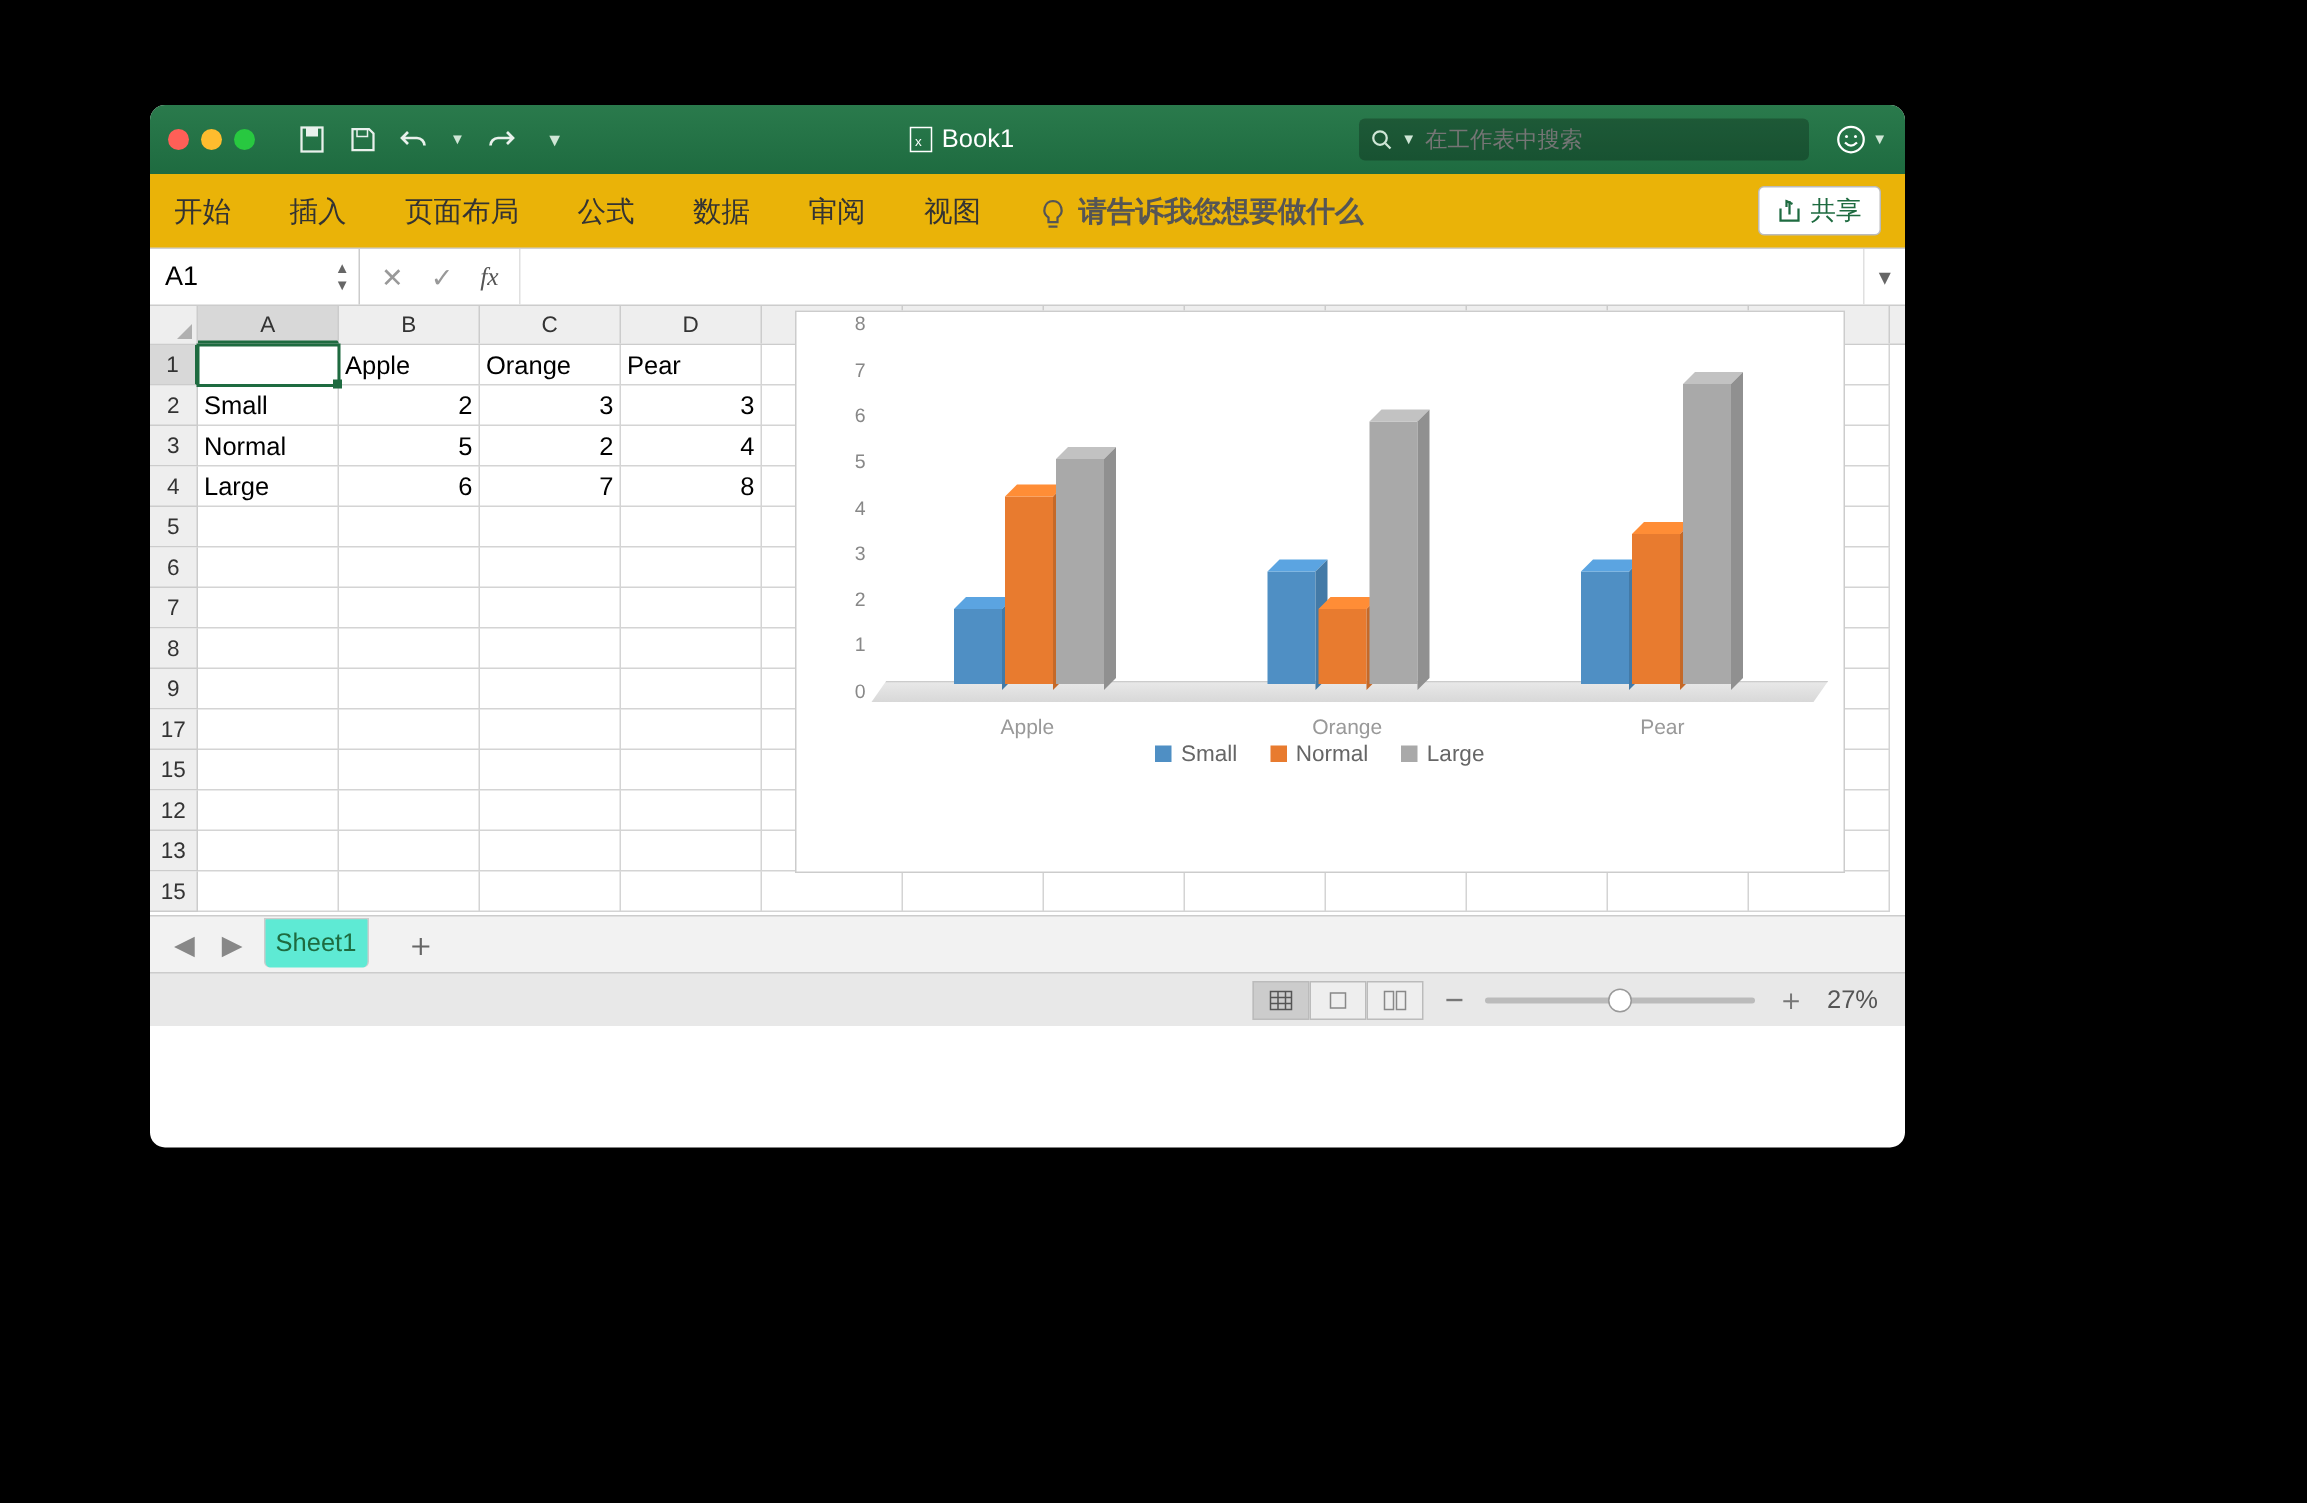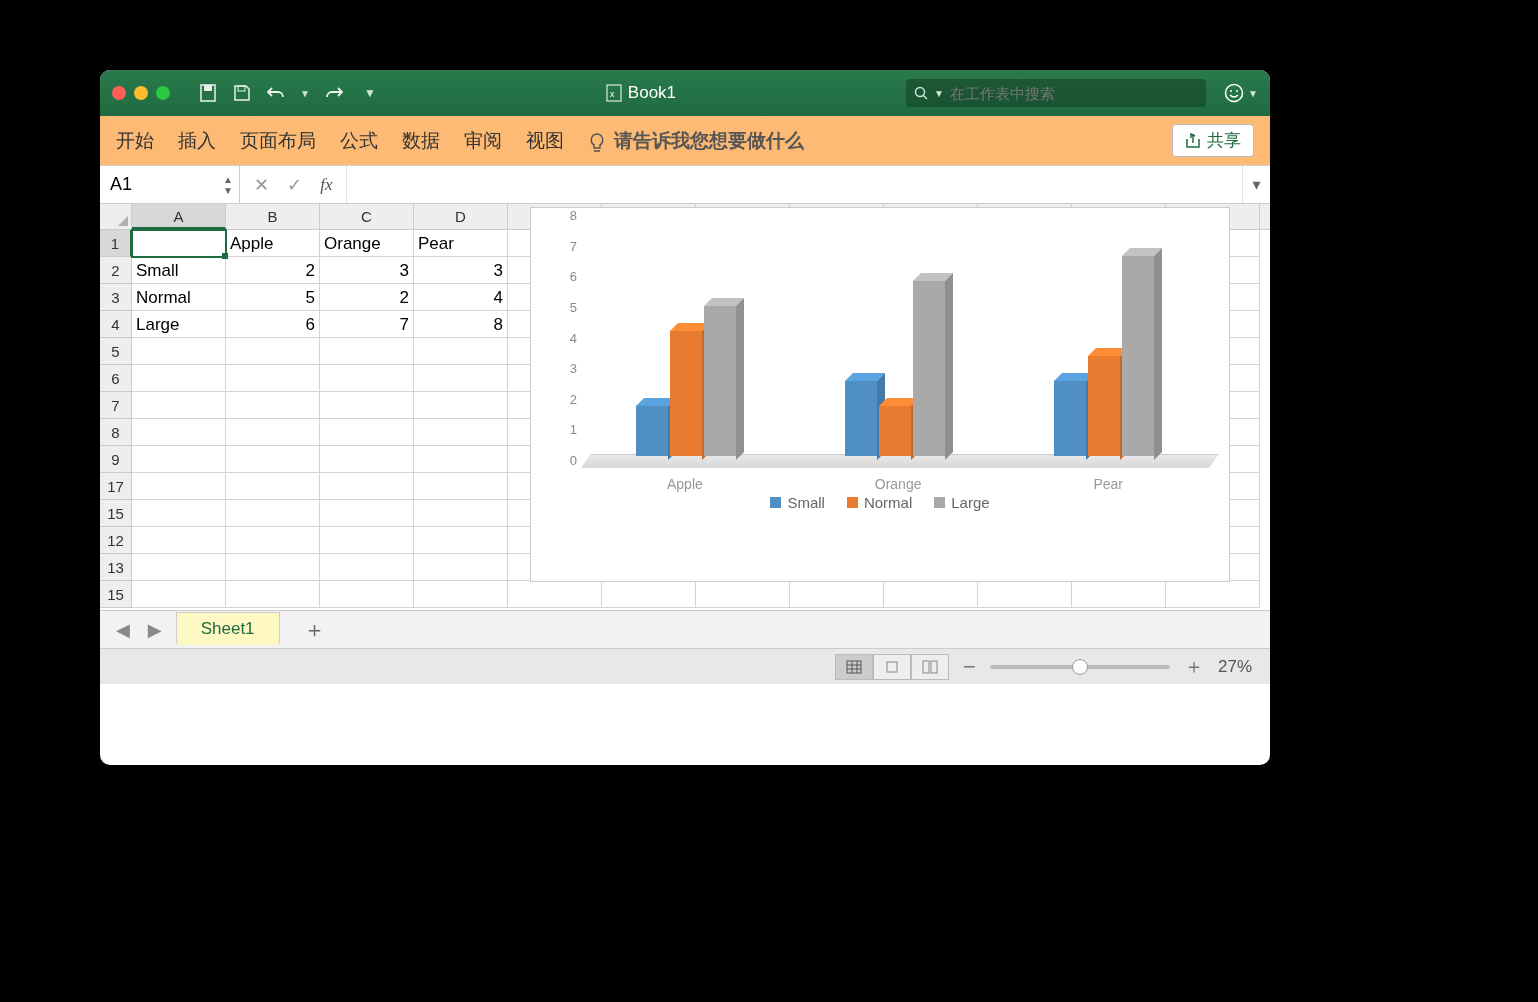--- a/index.html
+++ b/index.html
@@ -12,21 +12,21 @@
 .tl { width: 14px; height: 14px; border-radius: 50%; }
 .tl.r { background: #ff5f57; } .tl.y { background: #febc2e; } .tl.g { background: #28c840; }
 .qat { display: flex; gap: 14px; align-items: center; margin-left: 8px; }
 .qat-icon { width: 20px; height: 20px; display: flex; align-items: center; justify-content: center; opacity: .9; }
 .doc-title { flex: 1; text-align: center; font-size: 17px; display: flex; justify-content: center; align-items: center; gap: 6px; }
 .searchbox { width: 300px; height: 28px; background: rgba(0,0,0,0.25); border-radius: 4px; display: flex; align-items: center; padding: 0 8px; gap: 6px; font-size: 15px; color: #cfe6d6; }
 .searchbox input { background: transparent; border: none; color: #cfe6d6; flex: 1; font-size: 15px; outline: none; }
 .smile { margin-left: 18px; display: flex; align-items: center; gap: 4px; }
 
 
-.ribbon { height: 50px; background: #fdba74; border-bottom: 1px solid #d0d0d0; display: flex; align-items: center; padding: 0 16px; gap: 24px; font-size: 19px; color: #333; }
+.ribbon { height: 50px; background: #eab308; border-bottom: 1px solid #d0d0d0; display: flex; align-items: center; padding: 0 16px; gap: 39px; font-size: 19px; color: #333; }
 .ribbon .tab { cursor: pointer; }
 .ribbon .tellme { display: flex; align-items: flex-end; gap: 8px; color: #555; font-weight: bold; }
 .share-btn { margin-left: auto; border: 1px solid #bbb; border-radius: 4px; padding: 4px 12px; font-size: 17px; display: flex; align-items: center; gap: 6px; color: #1e6b40; background: #fff; }
 
 
 .fbar { height: 38px; border-bottom: 1px solid #ccc; display: flex; align-items: stretch; }
 .namebox { width: 140px; border-right: 1px solid #ccc; display: flex; align-items: center; padding: 0 10px; font-size: 18px; position: relative; }
 .namebox .spin { position: absolute; right: 6px; display: flex; flex-direction: column; font-size: 10px; color: #666; }
 .fbar-btns { display: flex; align-items: center; padding: 0 14px; gap: 18px; color: #999; font-size: 18px; border-right: 1px solid #e0e0e0; }
 .fx { font-style: italic; font-family: Georgia, serif; font-size: 17px; color: #555; }
@@ -65,21 +65,21 @@
 .c-orange .front, .c-orange .top, .c-orange .side { background: #e87b2f; }
 .c-gray .front, .c-gray .top, .c-gray .side { background: #a9a9a9; }
 .xlabels { position: absolute; left: 0; right: 0; bottom: -4px; display: flex; justify-content: space-around; font-size: 14px; color: #999; }
 .legend { display: flex; justify-content: center; gap: 22px; font-size: 15px; color: #666; padding: 6px 0; }
 .legend .item { display: flex; align-items: center; gap: 6px; }
 .legend .sw { width: 11px; height: 11px; }
 
 
 .sheetbar { height: 38px; background: #f2f2f2; border-top: 1px solid #ccc; display: flex; align-items: center; padding: 0 12px; gap: 10px; }
 .sheetbar .nav { color: #888; font-size: 18px; padding: 0 4px; }
-.sheet-tab { background: #fef9c3; border: 1px solid #ccc; border-bottom: none; padding: 6px 24px; font-size: 17px; color: #1e6b40; border-radius: 0 0 4px 4px; transform: translateY(-1px); }
+.sheet-tab { background: #5eead4; border: 1px solid #ccc; border-bottom: none; padding: 6px 7px; font-size: 17px; color: #1e6b40; border-radius: 0 0 4px 4px; transform: translateY(-1px); }
 .addsheet { font-size: 22px; color: #666; margin-left: 14px; }
 
 
 .statusbar { height: 36px; background: #e8e8e8; border-top: 1px solid #ccc; display: flex; align-items: center; justify-content: flex-end; padding: 0 18px; gap: 14px; font-size: 17px; color: #555; }
 .viewbtns { display: flex; gap: 0; }
 .vb { width: 38px; height: 26px; border: 1px solid #bbb; display: flex; align-items: center; justify-content: center; background: #eee; }
 .vb.active { background: #ccc; }
 .zoom-slider { width: 180px; height: 4px; background: #bbb; position: relative; border-radius: 2px; }
 .zoom-slider .thumb { position: absolute; left: 50%; top: -6px; width: 16px; height: 16px; background: #fff; border: 1px solid #999; border-radius: 50%; transform: translateX(-50%); }
 </style>

